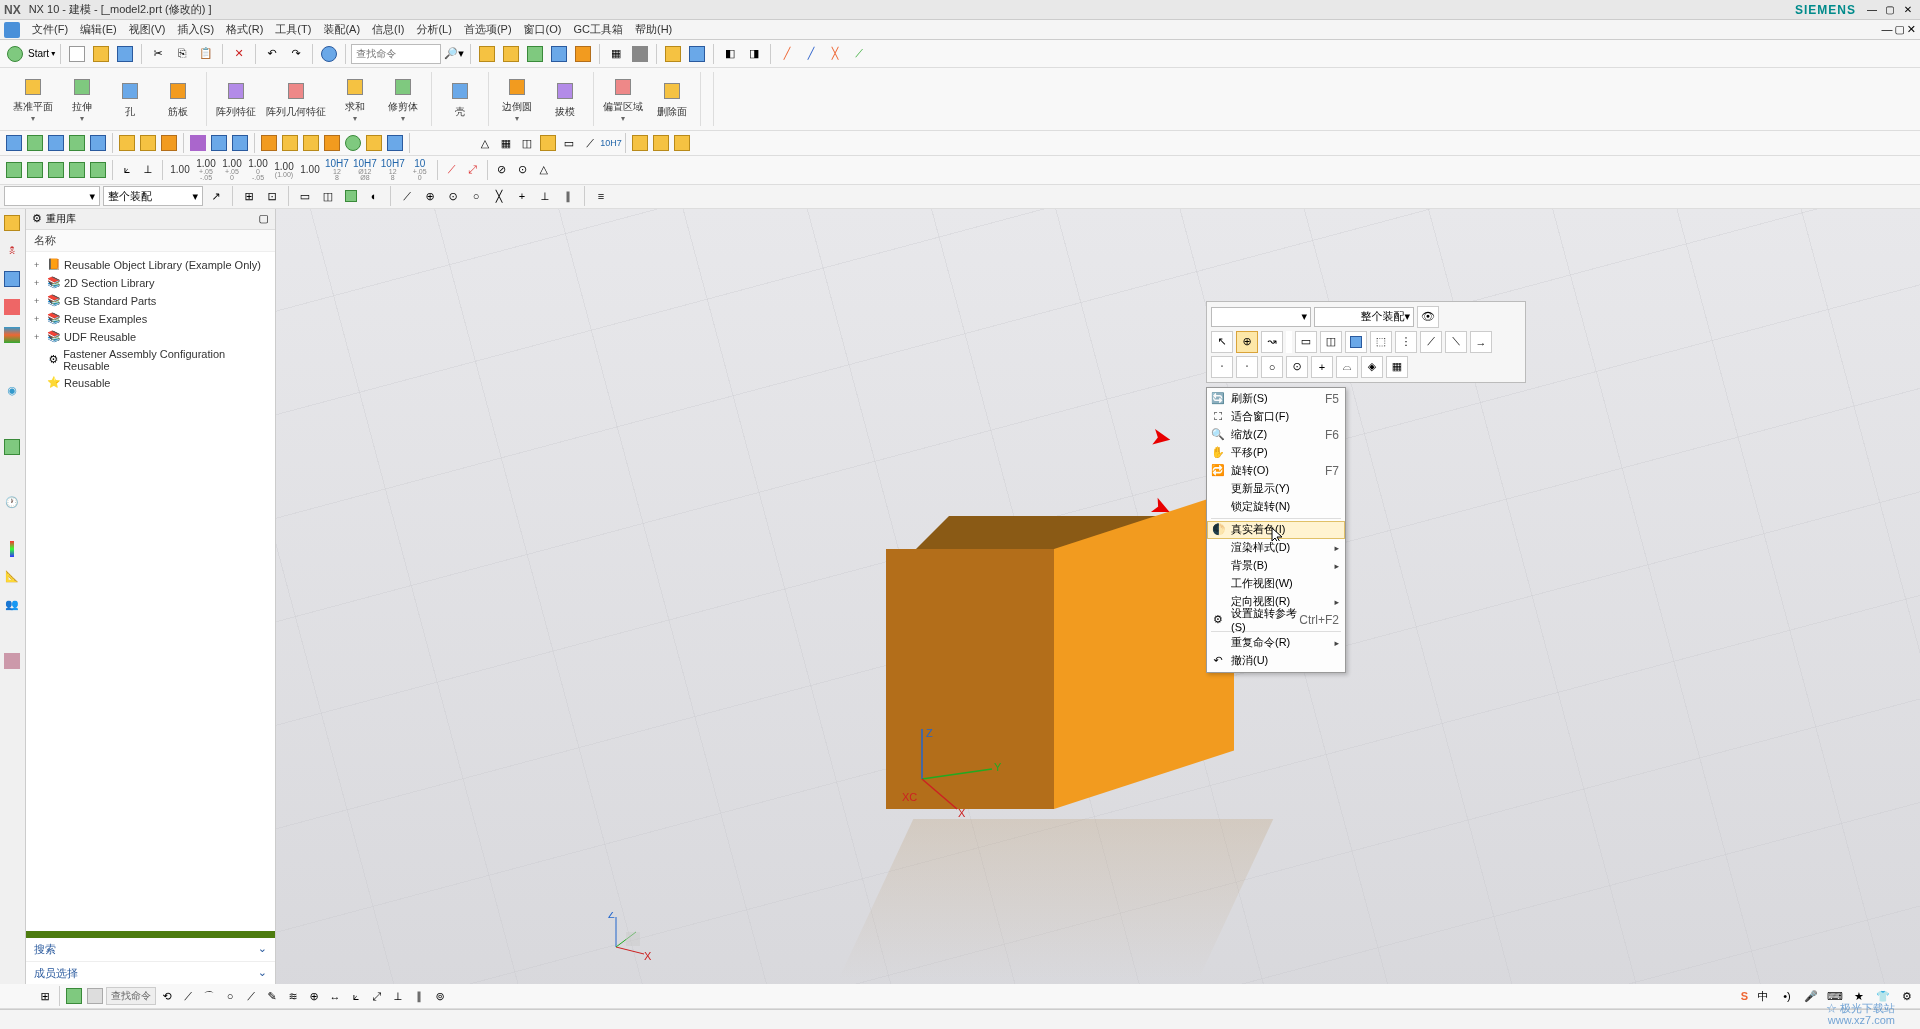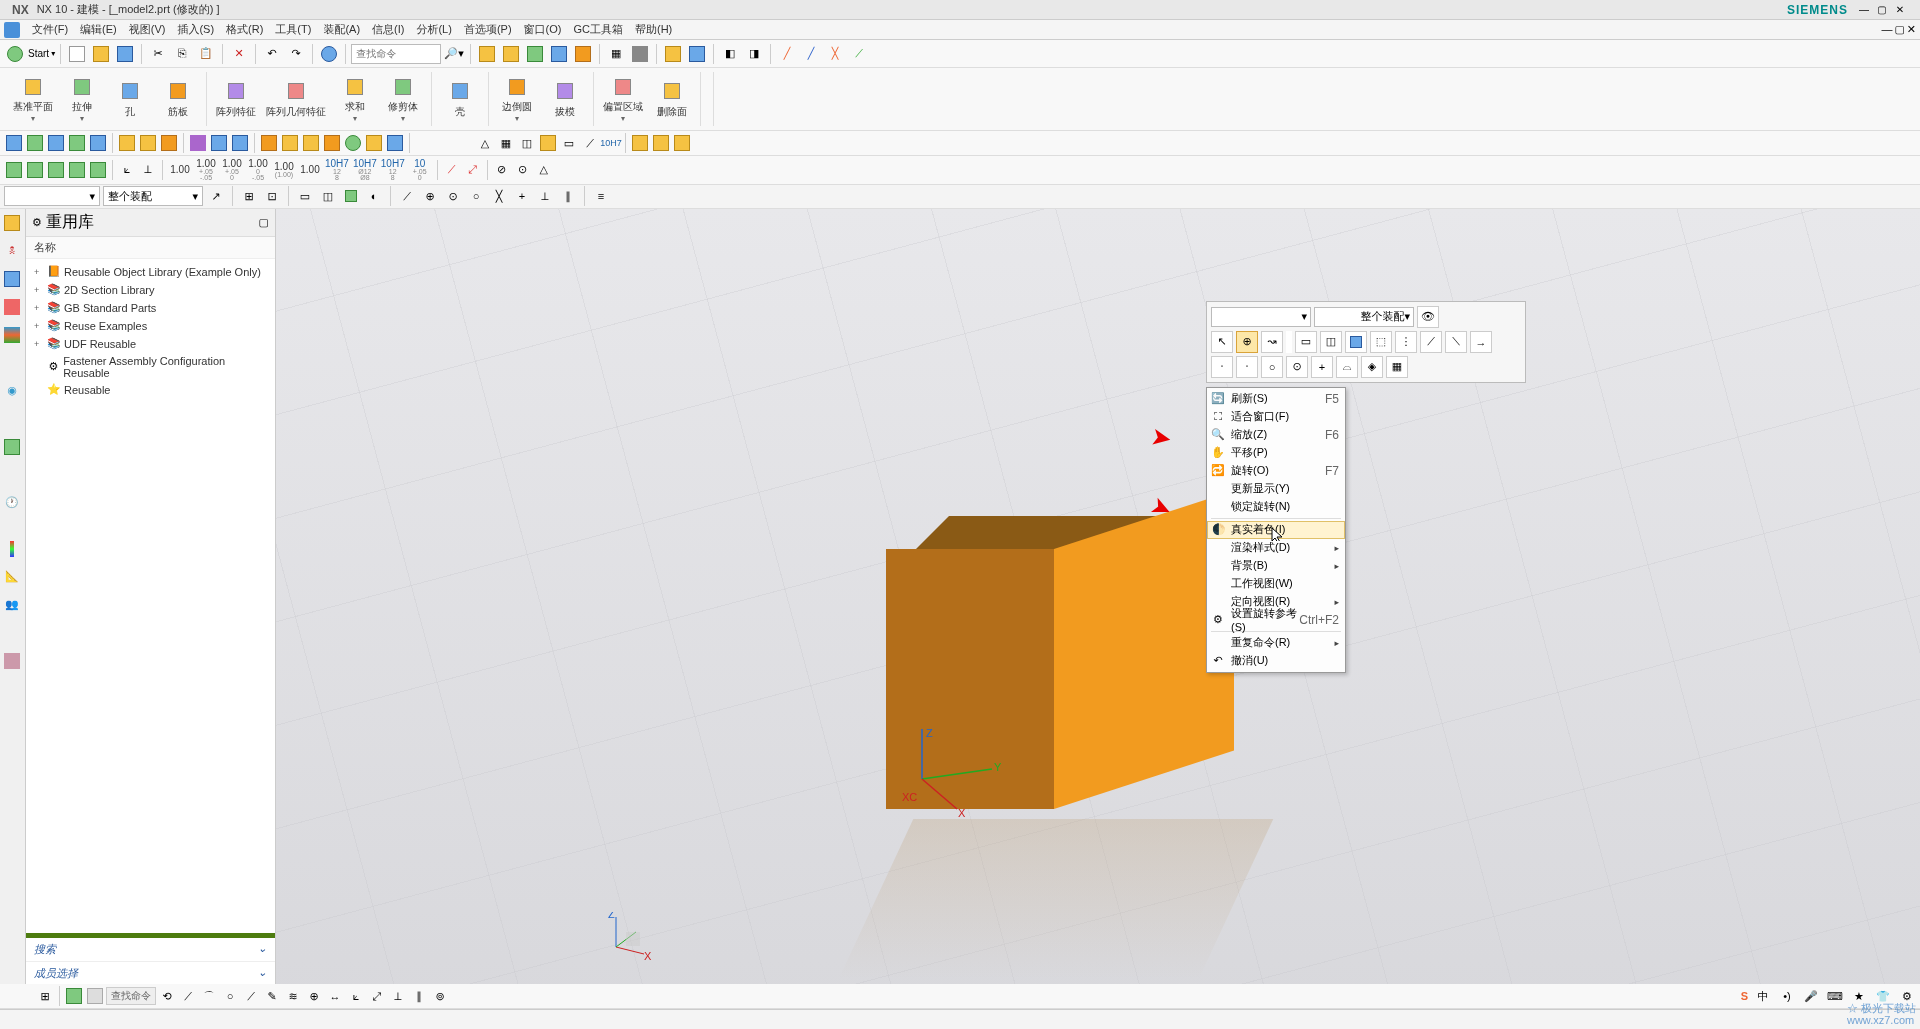--- a/index.html
+++ b/index.html
@@ -1,19 +1,19 @@
 <!DOCTYPE html>
 <html><head>
 <meta charset="utf-8">
 <style>
 * { margin: 0; padding: 0; box-sizing: border-box; font-family: "Microsoft YaHei", Arial, sans-serif; font-size: 11px; }
 body { background: #f0f0f0; overflow: hidden; width: 1920px; height: 1029px; position: relative; }
 
 
-.titlebar { height: 20px; background: #e8e8e8; display: flex; align-items: center; padding: 0 12px; border-bottom: 1px solid #ccc; }
+.titlebar { height: 20px; background: #e8e8e8; display: flex; align-items: center; padding: 0 4px; border-bottom: 1px solid #ccc; }
 .titlebar .nx-logo { font-weight: bold; color: #555; font-size: 12px; margin-right: 8px; }
 .titlebar .title-text { color: #333; }
 .titlebar .siemens { margin-left: auto; color: #008b8b; font-weight: bold; font-size: 12px; letter-spacing: 1px; margin-right: 8px; }
 .titlebar .win-controls { display: flex; gap: 2px; }
 .titlebar .win-btn { width: 16px; height: 14px; display: flex; align-items: center; justify-content: center; font-size: 10px; cursor: pointer; }
 
 
 .menubar { height: 20px; background: #f5f5f5; display: flex; align-items: center; padding: 0 4px; border-bottom: 1px solid #ccc; }
 .menubar .menu-icon { width: 16px; height: 16px; background: #4a90d9; border-radius: 2px; margin-right: 6px; }
 .menubar .menu-item { padding: 2px 6px; color: #333; cursor: pointer; }
@@ -44,29 +44,29 @@
 
 
 .main-area { display: flex; height: calc(100% - 228px); position: relative; }
 .left-rail { width: 26px; background: #f0f0f0; border-right: 1px solid #ccc; display: flex; flex-direction: column; padding: 4px 2px; gap: 8px; }
 .rail-btn { width: 20px; height: 20px; cursor: pointer; border-radius: 2px; display:flex; align-items:center; justify-content:center; }
 
 
 .sidebar { width: 250px; background: #fff; border-right: 1px solid #ccc; display: flex; flex-direction: column; }
 .sidebar-header { display: flex; align-items: center; padding: 3px 6px; background: #f0f0f0; border-bottom: 1px solid #ddd; }
 .sidebar-header .gear { margin-right: 4px; }
-.sidebar-header .title { flex: 1; font-size: 16px; }
+.sidebar-header .title { flex: 1; font-size: 10px; }
 .sidebar-header .pin { cursor: pointer; }
 .col-header { padding: 3px 8px; background: #fafafa; border-bottom: 1px solid #eee; font-size: 11px; color: #444; }
 .tree { padding: 4px 6px; flex: 1; }
 .tree-item { display: flex; align-items: center; padding: 2px 2px; cursor: pointer; gap: 3px; }
 .tree-expand { width: 10px; font-size: 9px; color: #666; }
 .tree-icon { width: 14px; height: 14px; display: inline-flex; align-items: center; justify-content: center; }
 .tree-label { font-size: 11px; color: #333; }
-.sidebar-footer { border-top: 5px solid #4d7c0f; font-style: italic; }
+.sidebar-footer { border-top: 7px solid #4d7c0f; }
 .sidebar-foot-item { padding: 4px 8px; color: #2a5a9e; cursor: pointer; border-bottom: 1px solid #eee; display: flex; justify-content: space-between; }
 
 
 .viewport { flex: 1; position: relative; background: linear-gradient(#e8e8eb, #d8d8dc); overflow: hidden; }
 .grid-floor { position: absolute; inset: 0; background-image: 
   repeating-linear-gradient(75deg, rgba(200,200,205,.35) 0 1px, transparent 1px 120px),
   repeating-linear-gradient(-15deg, rgba(200,200,205,.35) 0 1px, transparent 1px 100px); }
 .cube { position: absolute; left: 610px; top: 280px; width: 320px; height: 340px; }
 .cube .top { position: absolute; width: 260px; height: 90px; left: 0; top: 0; background: #8a5a15; transform: skewX(-45deg) scaleY(.7); transform-origin: bottom left; }
 .cube .front { position: absolute; width: 168px; height: 260px; left: 0; top: 60px; background: #b36e1a; }
@@ -93,21 +93,21 @@
 .ctx-sep { height: 1px; background: #ddd; margin: 2px 4px; }
 
 .red-arrow { position: absolute; color: #e80000; font-weight: bold; font-size: 22px; }
 .red-arrow.a1 { left: 876px; top: 216px; transform: rotate(10deg); }
 .red-arrow.a2 { left: 876px; top: 286px; transform: rotate(25deg); }
 
 
 .statusbar { position: absolute; bottom: 0; left: 0; right: 0; height: 20px; background: #f4f4f4; border-top: 1px solid #ccc; display: flex; align-items: center; padding: 0 6px; gap: 4px; }
 .status-btn { width: 18px; height: 16px; cursor: pointer; display:flex; align-items:center; justify-content:center; }
 .status-text { font-size: 10px; color: #666; background: #eee; padding: 1px 4px; border:1px solid #ccc; }
-.watermark { position: absolute; right: 4px; bottom: 3px; font-size: 12px; color: rgba(60,130,200,.7); line-height:1.1; }
+.watermark { position: absolute; right: 25px; bottom: 3px; font-size: 12px; color: rgba(60,130,200,.7); text-align:right; line-height:1.1; }
 
 
 .ic { width: 16px; height: 16px; display: inline-block; }
 .sq-y { background: #f5c242; border: 1px solid #b88a1a; }
 .sq-g { background: #7fc97f; border: 1px solid #3a8a3a; }
 .sq-b { background: #6aa8e8; border: 1px solid #2a5a9e; }
 .sq-o { background: #f29b1f; border: 1px solid #b36e1a; }
 .circ-g { background: #7fc97f; border-radius: 50%; border: 1px solid #3a8a3a; }
 .circ-b { background: #6aa8e8; border-radius: 50%; border: 1px solid #2a5a9e; }
 .cursor-icon { width: 12px; height:14px; position:absolute; left: 66px; top: 319px; }

